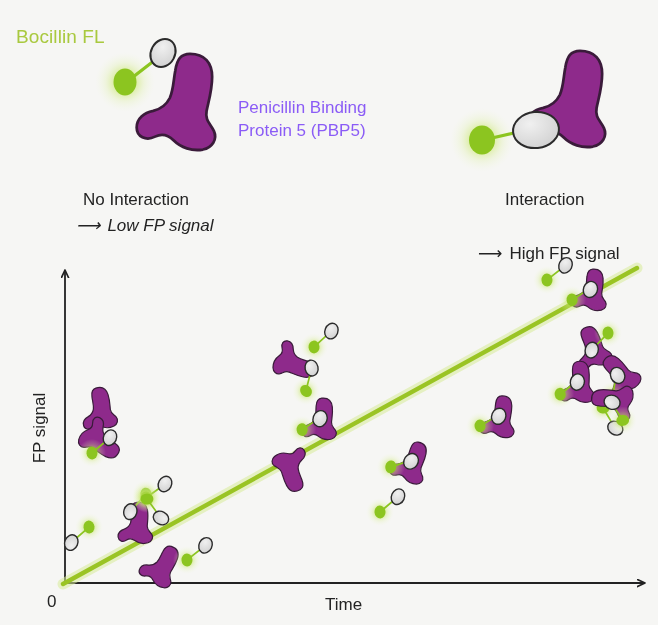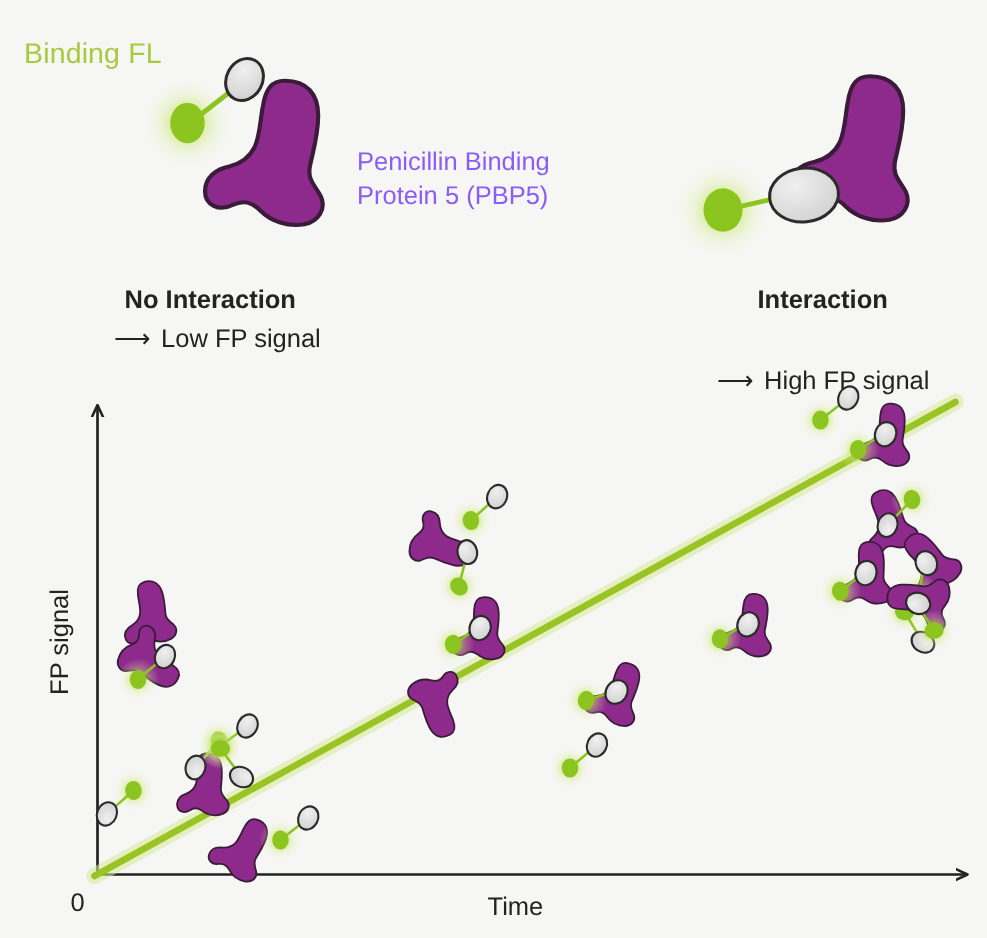--- a/index.html
+++ b/index.html
@@ -12,24 +12,24 @@
   }
   #figure{position:absolute;top:0;left:0;width:658px;height:625px;}
   .txt{position:absolute;white-space:nowrap;}
   #bocillin-label{
     left:16px;top:26px;font-size:19px;color:#a9c93f;letter-spacing:.1px;
   }
   #pbp5-label{
     left:238px;top:96px;font-size:17px;color:#8b5cf6;line-height:23px;
     white-space:normal;width:180px;
   }
-  .panel-title{font-size:17px;font-weight:bold;color:#232323;}
+  .panel-title{font-size:17px;font-weight:normal;color:#232323;}
   .panel-sub{font-size:17px;color:#232323;}
   #no-interaction-title{left:83px;top:190px;}
-  #no-interaction-sub{left:76px;top:215px;}
+  #no-interaction-sub{left:76px;top:215px;font-style:italic;}
   #interaction-title{left:505px;top:190px;}
   #interaction-sub{left:478px;top:215px;margin-top:28px;}
   .arrow-glyph{display:inline-block;margin-right:7px;}
   #y-axis-label{
     left:-5px;top:418px;width:90px;text-align:center;
     font-size:17px;color:#232323;
     transform:rotate(-90deg);transform-origin:center center;
   }
   #x-axis-label{left:325px;top:595px;font-size:17px;color:#232323;}
   #origin-label{left:47px;top:592px;font-size:17px;color:#232323;}
@@ -203,21 +203,21 @@
       </g>
     <g transform="translate(588,378) rotate(-50)">
         <use href="#complex-small"></use>
       </g>
     <g transform="translate(593,425) rotate(-95)">
         <use href="#complex-small"></use>
       </g>
   </g>
 </svg>
 
-<div class="txt" id="bocillin-label">Binding FL</div>
+<div class="txt" id="bocillin-label">Bocillin FL</div>
 
 <div class="txt" id="pbp5-label">Penicillin Binding Protein 5 (PBP5)</div>
 
 <div class="txt panel-title" id="no-interaction-title">No Interaction</div>
 <div class="txt panel-sub" id="no-interaction-sub">
   <span class="arrow-glyph">⟶</span><span>Low FP signal</span>
 </div>
 
 <div class="txt panel-title" id="interaction-title">Interaction</div>
 <div class="txt panel-sub" id="interaction-sub">

